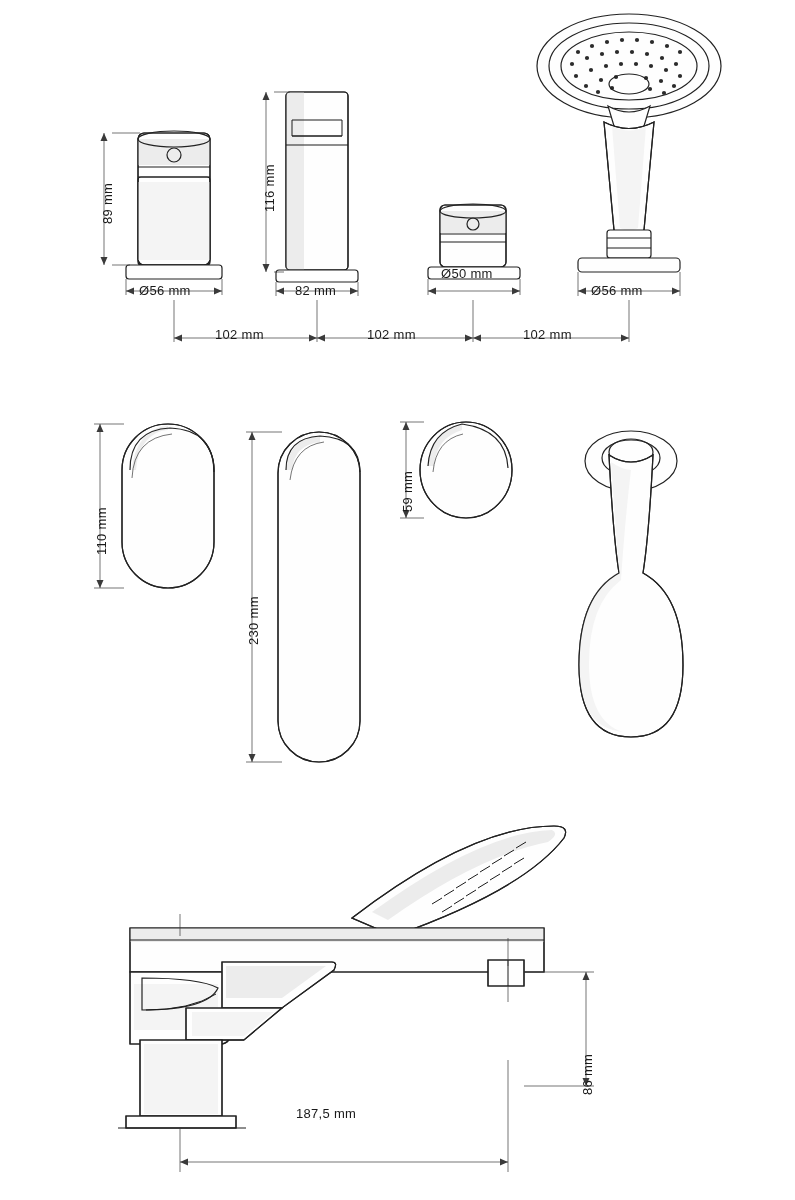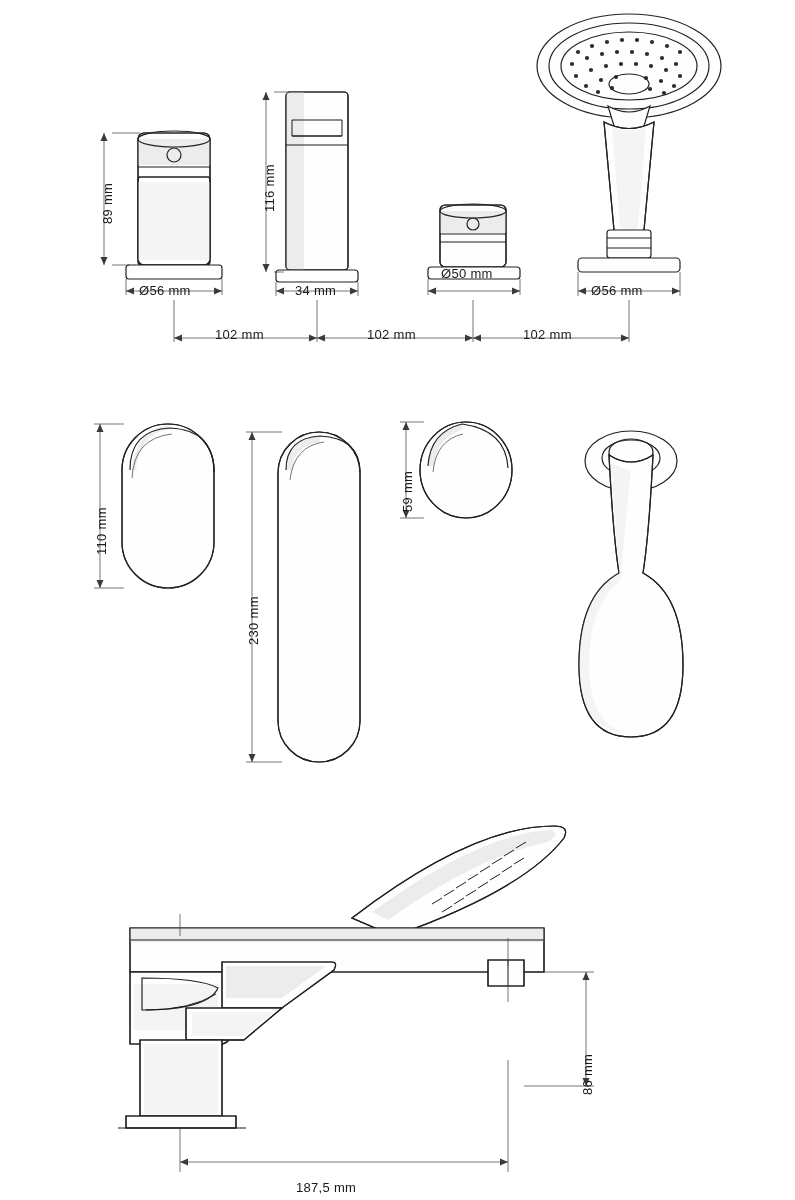--- a/index.html
+++ b/index.html
@@ -352,35 +352,35 @@
       <path d="M508 1060 v112"></path>
     </g>
   </svg>
 
   <span class="dim-label vert" style="left:100px; top:224px;">89 mm</span>
 
   <span class="dim-label vert" style="left:262px; top:212px;">116 mm</span>
 
   <span class="dim-label" style="left:139px; top:283px;">Ø56 mm</span>
 
-  <span class="dim-label" style="left:295px; top:283px;">34 mm</span>
+  <span class="dim-label" style="left:295px; top:283px;">82 mm</span>
 
   <span class="dim-label" style="left:441px; top:266px;">Ø50 mm</span>
 
   <span class="dim-label" style="left:591px; top:283px;">Ø56 mm</span>
 
   <span class="dim-label" style="left:215px; top:327px;">102 mm</span>
 
   <span class="dim-label" style="left:367px; top:327px;">102 mm</span>
 
   <span class="dim-label" style="left:523px; top:327px;">102 mm</span>
 
   <span class="dim-label vert" style="left:94px; top:555px;">110 mm</span>
 
   <span class="dim-label vert" style="left:246px; top:645px;">230 mm</span>
 
   <span class="dim-label vert" style="left:400px; top:512px;">59 mm</span>
 
   <span class="dim-label vert" style="left:580px; top:1095px;">86 mm</span>
 
-  <span class="dim-label" style="left:296px; top:1180px;">187,5 mm</span>
+  <span class="dim-label" style="left:296px; top:1106px;">187,5 mm</span>
 
 </div>
 
 </body></html>

